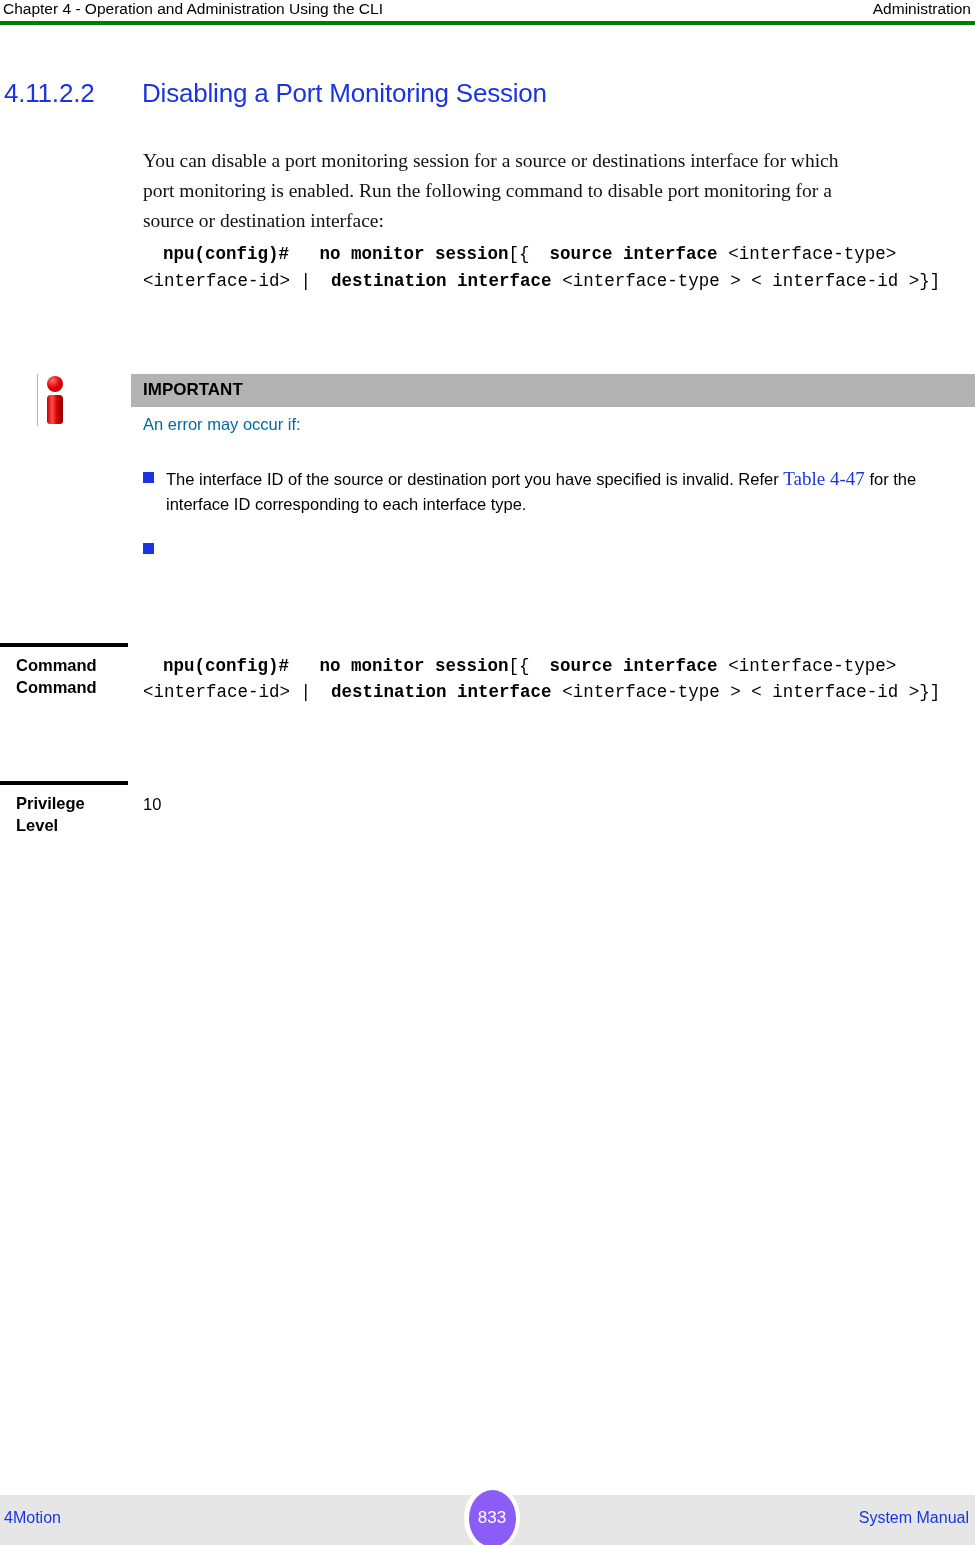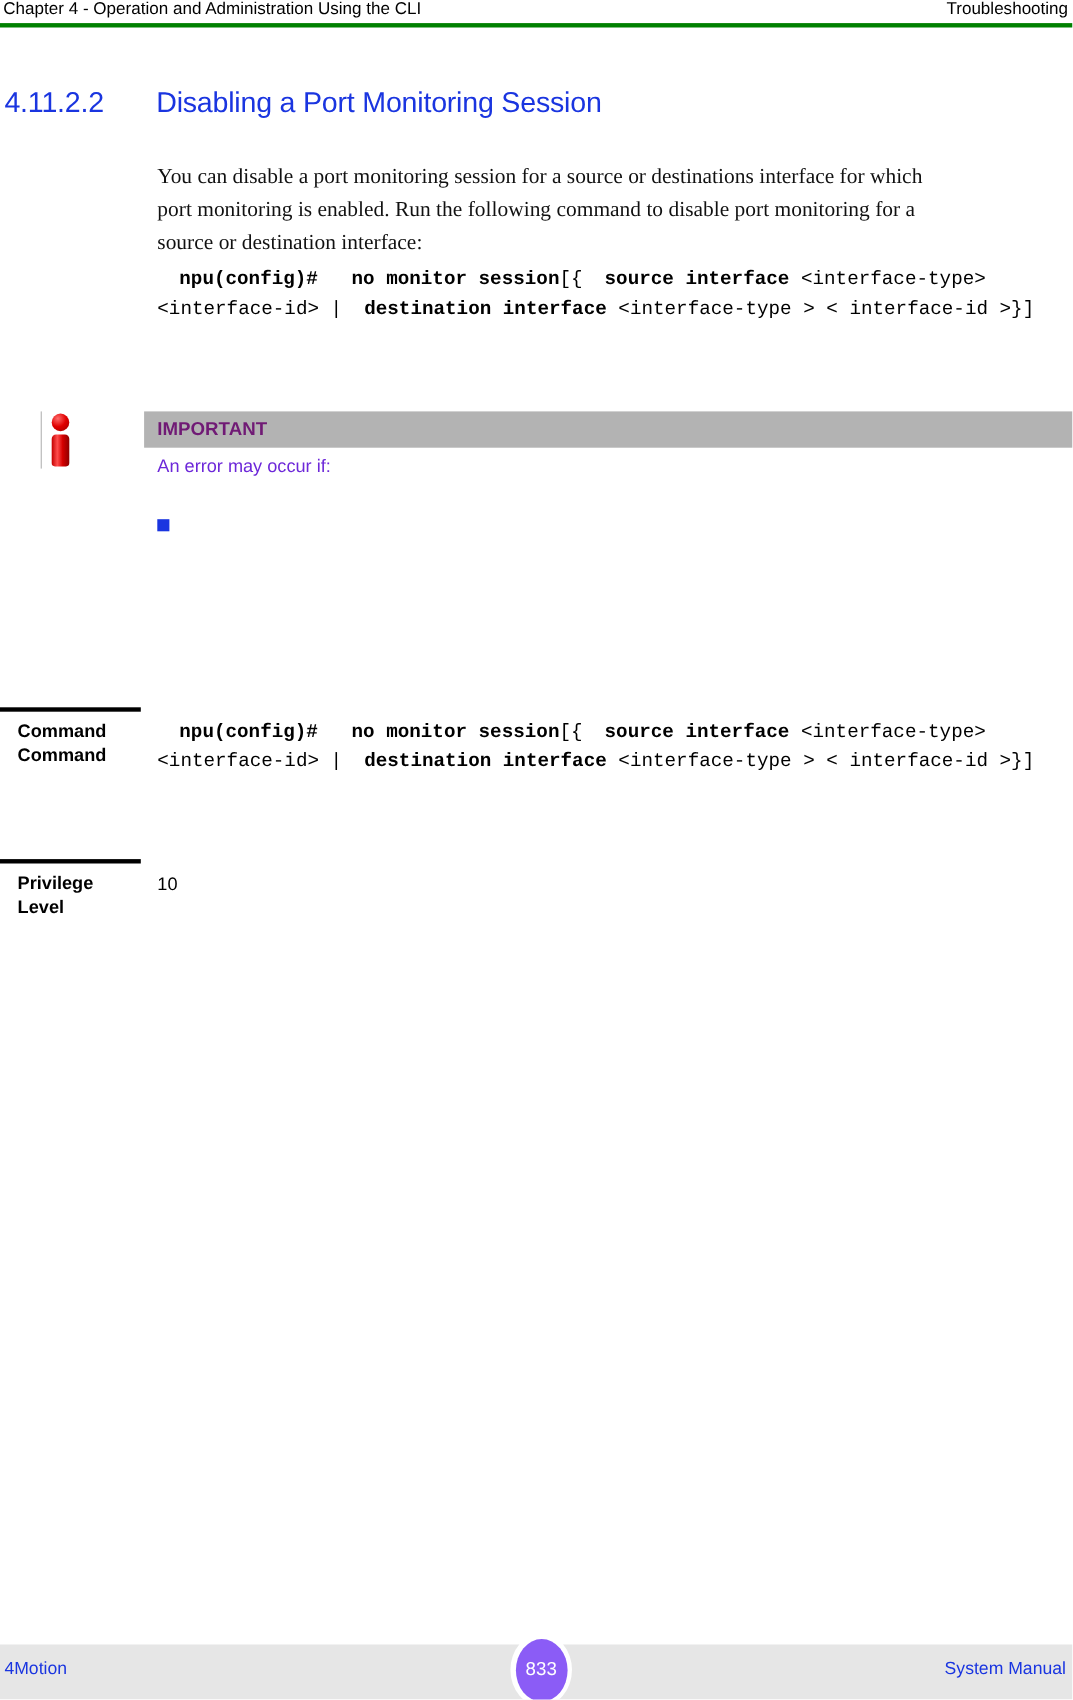--- a/index.html
+++ b/index.html
@@ -142,29 +142,29 @@
     height: 33px;
     background: #b3b3b3;
   }
   .callout-title {
     position: absolute;
     left: 12px;
     top: 6px;
     font-family: "Liberation Sans", sans-serif;
     font-weight: bold;
     font-size: 17px;
-    color: #701a75;
+    color: #000000;
   }
   .callout-intro {
     position: absolute;
     left: 143px;
     top: 41px;
     font-family: "Liberation Sans", sans-serif;
     font-size: 16.5px;
-    color: #6d28d9;
+    color: #0369a1;
   }
 
   
   .bullets {
     position: absolute;
     left: 0;
     top: 466px;
     width: 975px;
   }
   .bullet-row {
@@ -286,21 +286,21 @@
     font-family: "Liberation Sans", sans-serif;
     font-size: 17px;
     color: #ffffff;
   }
 </style>
 </head>
 <body>
 
 <div class="page-header">
   <div class="hdr-left">Chapter 4 - Operation and Administration Using the CLI</div>
-  <div class="hdr-right">Troubleshooting</div>
+  <div class="hdr-right">Administration</div>
 </div>
 <div class="header-rule"></div>
 
 <div class="section-heading">
   <span class="sec-num">4.11.2.2</span><span>Disabling a Port Monitoring Session</span>
 </div>
 
 <p class="body-para">You can disable a port monitoring session for a source or destinations interface for which port monitoring is enabled. Run the following command to disable port monitoring for a source or destination interface:</p>
 
 <div class="cmd-block">
@@ -318,20 +318,28 @@
     <div class="stem"></div>
   </div>
   <div class="callout-title-bar">
     <div class="callout-title">IMPORTANT</div>
   </div>
   <div class="callout-intro">An error may occur if:</div>
 </div>
 
 <div class="bullets">
 
+  <div class="bullet-row">
+    <div class="bullet-sq"></div>
+    <div class="bullet-text">
+      <span>The interface ID of the source or destination port you have specified is invalid. Refer</span>
+      <span class="xref">Table 4-47</span>
+      <span>for the interface ID corresponding to each interface type.</span>
+    </div>
+  </div>
 
   <div class="bullet-row">
     <div class="bullet-sq"></div>
   </div>
 
 </div>
 
 <div class="defrow" id="def-command-syntax">
   <div class="rowrule"></div>
   <div class="deflabel">

